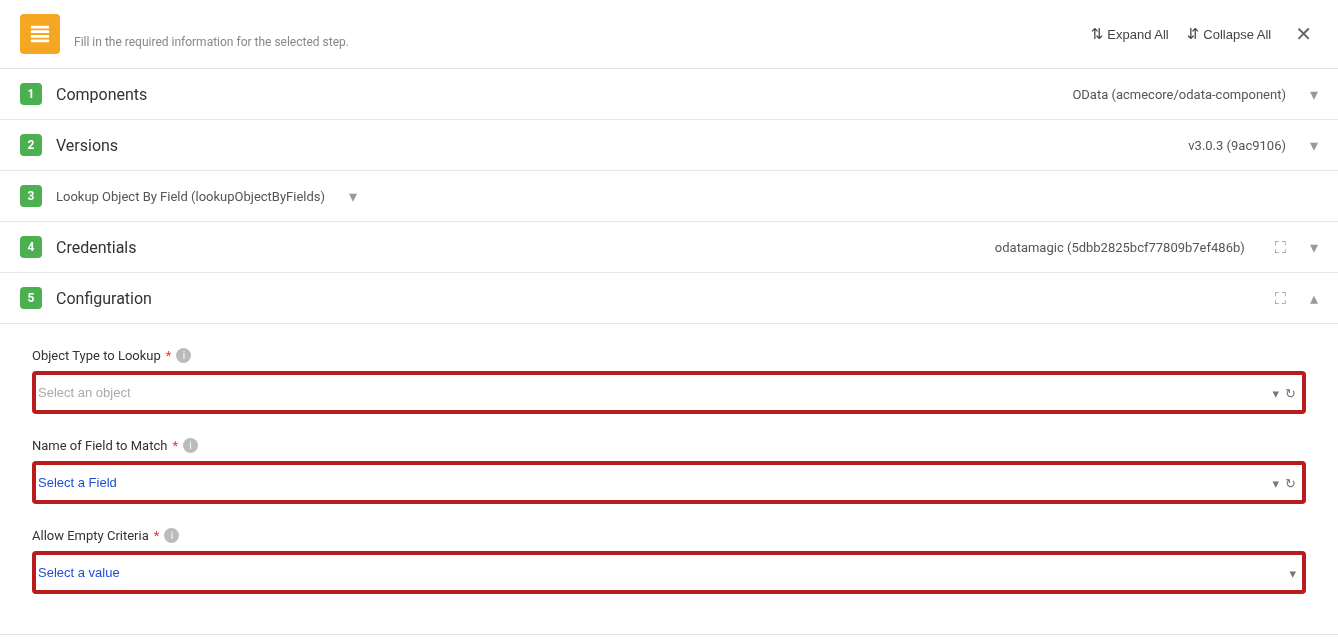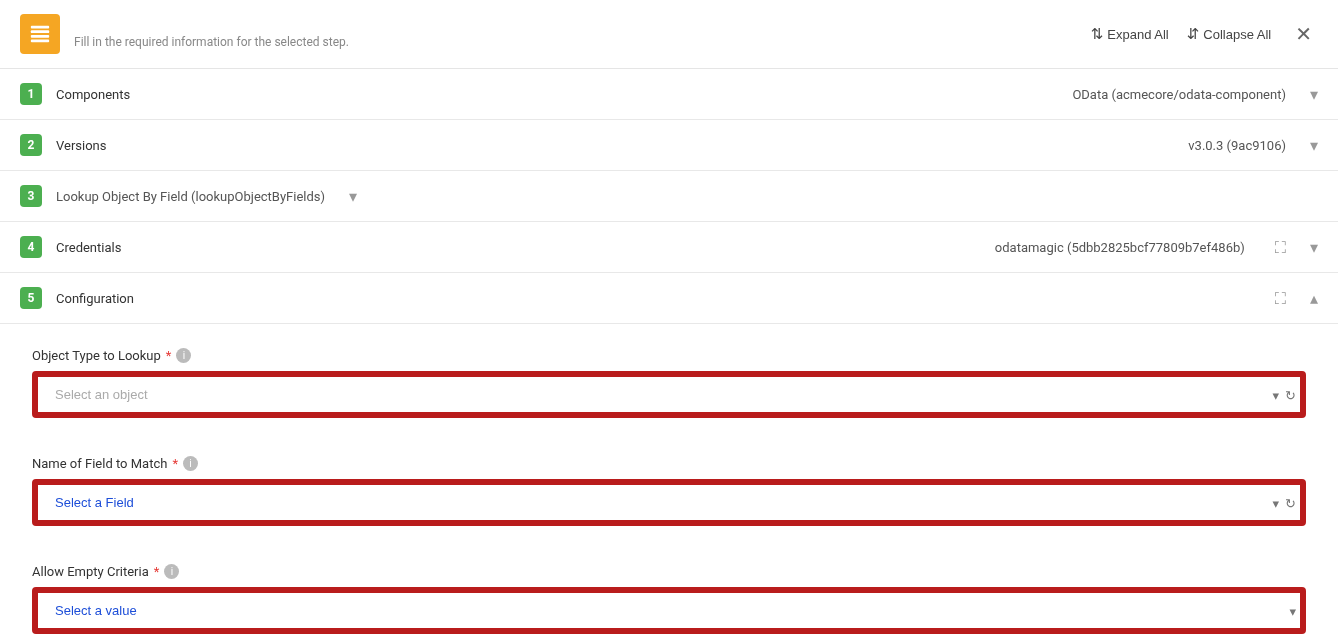--- a/index.html
+++ b/index.html
@@ -100,21 +100,21 @@
       color: #fff;
       font-size: 12px;
       font-weight: 700;
       display: flex;
       align-items: center;
       justify-content: center;
       margin-right: 14px;
       flex-shrink: 0;
     }
     .step-label {
-      font-size: 13px;
+      font-size: 16px;
       color: #333;
       flex: 1;
     }
     .step-value {
       font-size: 13px;
       color: #555;
       display: flex;
       align-items: center;
       gap: 24px;
     }
@@ -125,21 +125,21 @@
     .fullscreen-icon {
       color: #999;
       font-size: 14px;
       margin-left: 4px;
     }
     .configuration-section {
       padding: 24px 32px 16px 32px;
       flex: 1;
     }
     .field-group {
-      margin-bottom: 38px;
+      margin-bottom: 24px;
     }
     .field-label {
       font-size: 13px;
       color: #333;
       margin-bottom: 8px;
       display: flex;
       align-items: center;
       gap: 5px;
     }
     .required-star { color: #e53935; }
@@ -155,23 +155,23 @@
       justify-content: center;
       cursor: pointer;
       flex-shrink: 0;
     }
     .select-wrapper {
       position: relative;
       width: 100%;
     }
     .select-wrapper select {
       width: 100%;
-      border: 6px solid #b91c1c;
+      border: 4px solid #b91c1c;
       border-radius: 4px;
-      padding: 10px 17px;
+      padding: 10px 2px;
       font-size: 13px;
       color: #aaa;
       background: #fff;
       appearance: none;
       cursor: pointer;
     }
     .select-icons {
       position: absolute;
       right: 10px;
       top: 50%;

